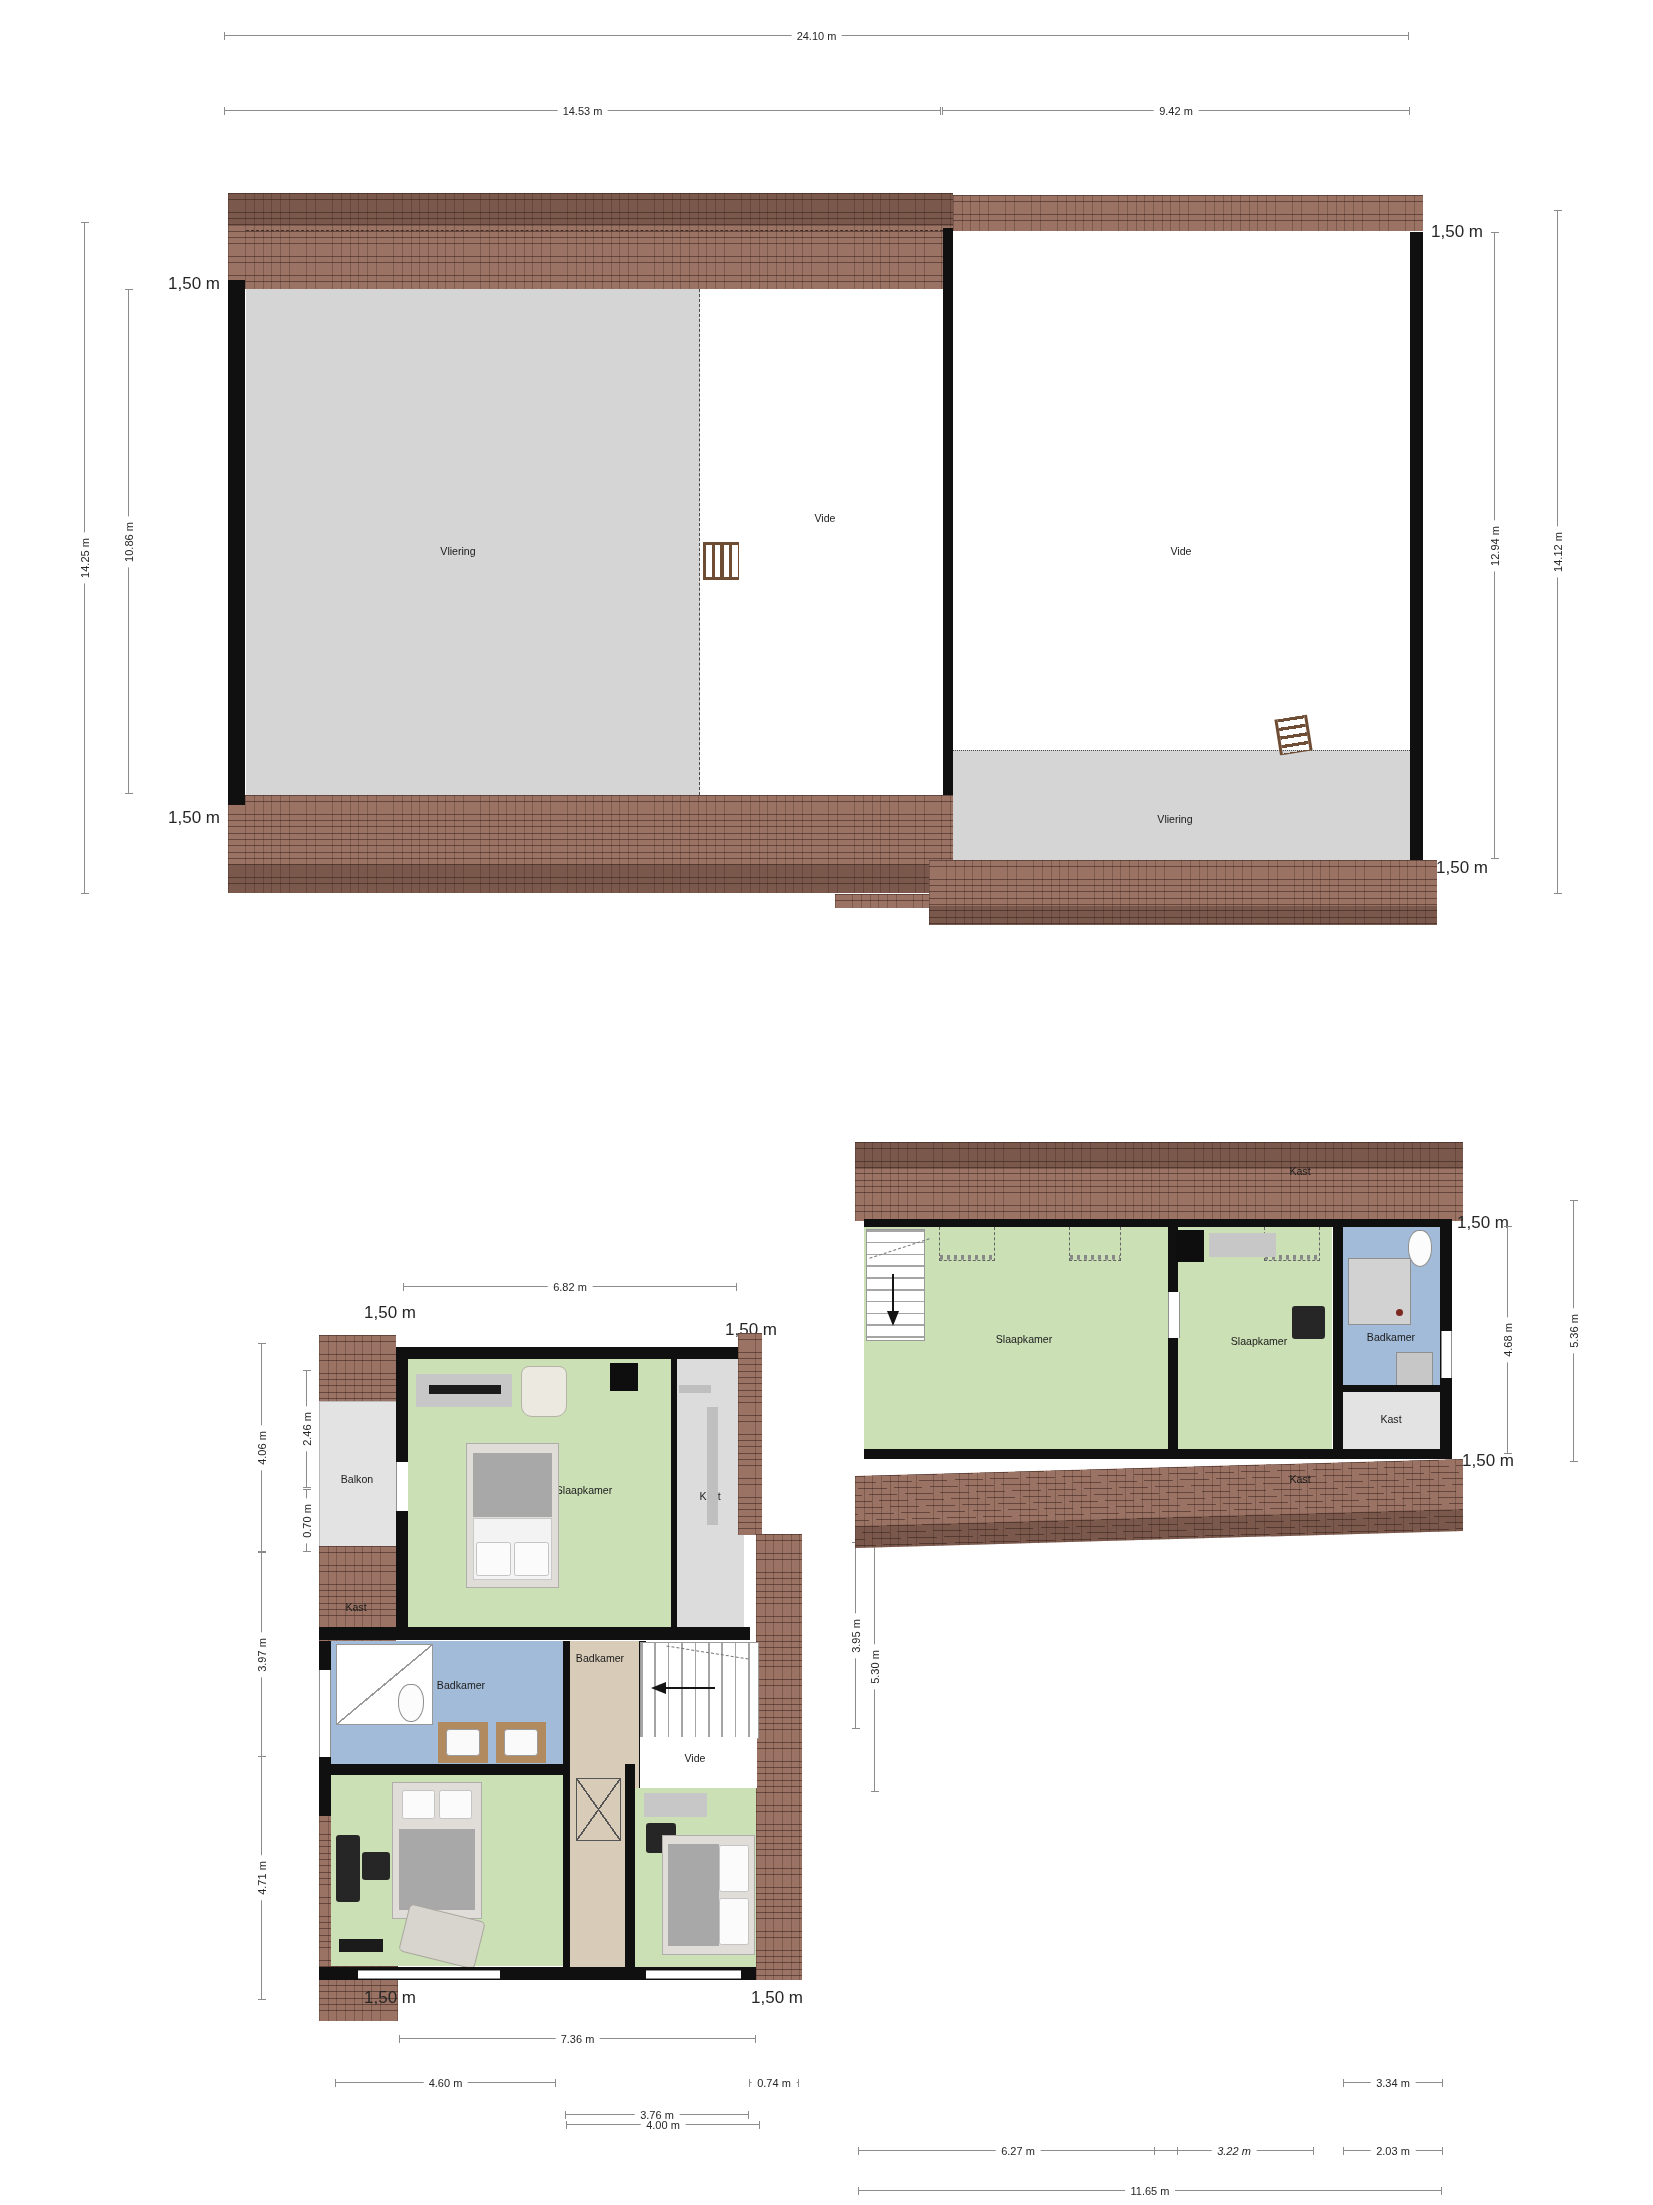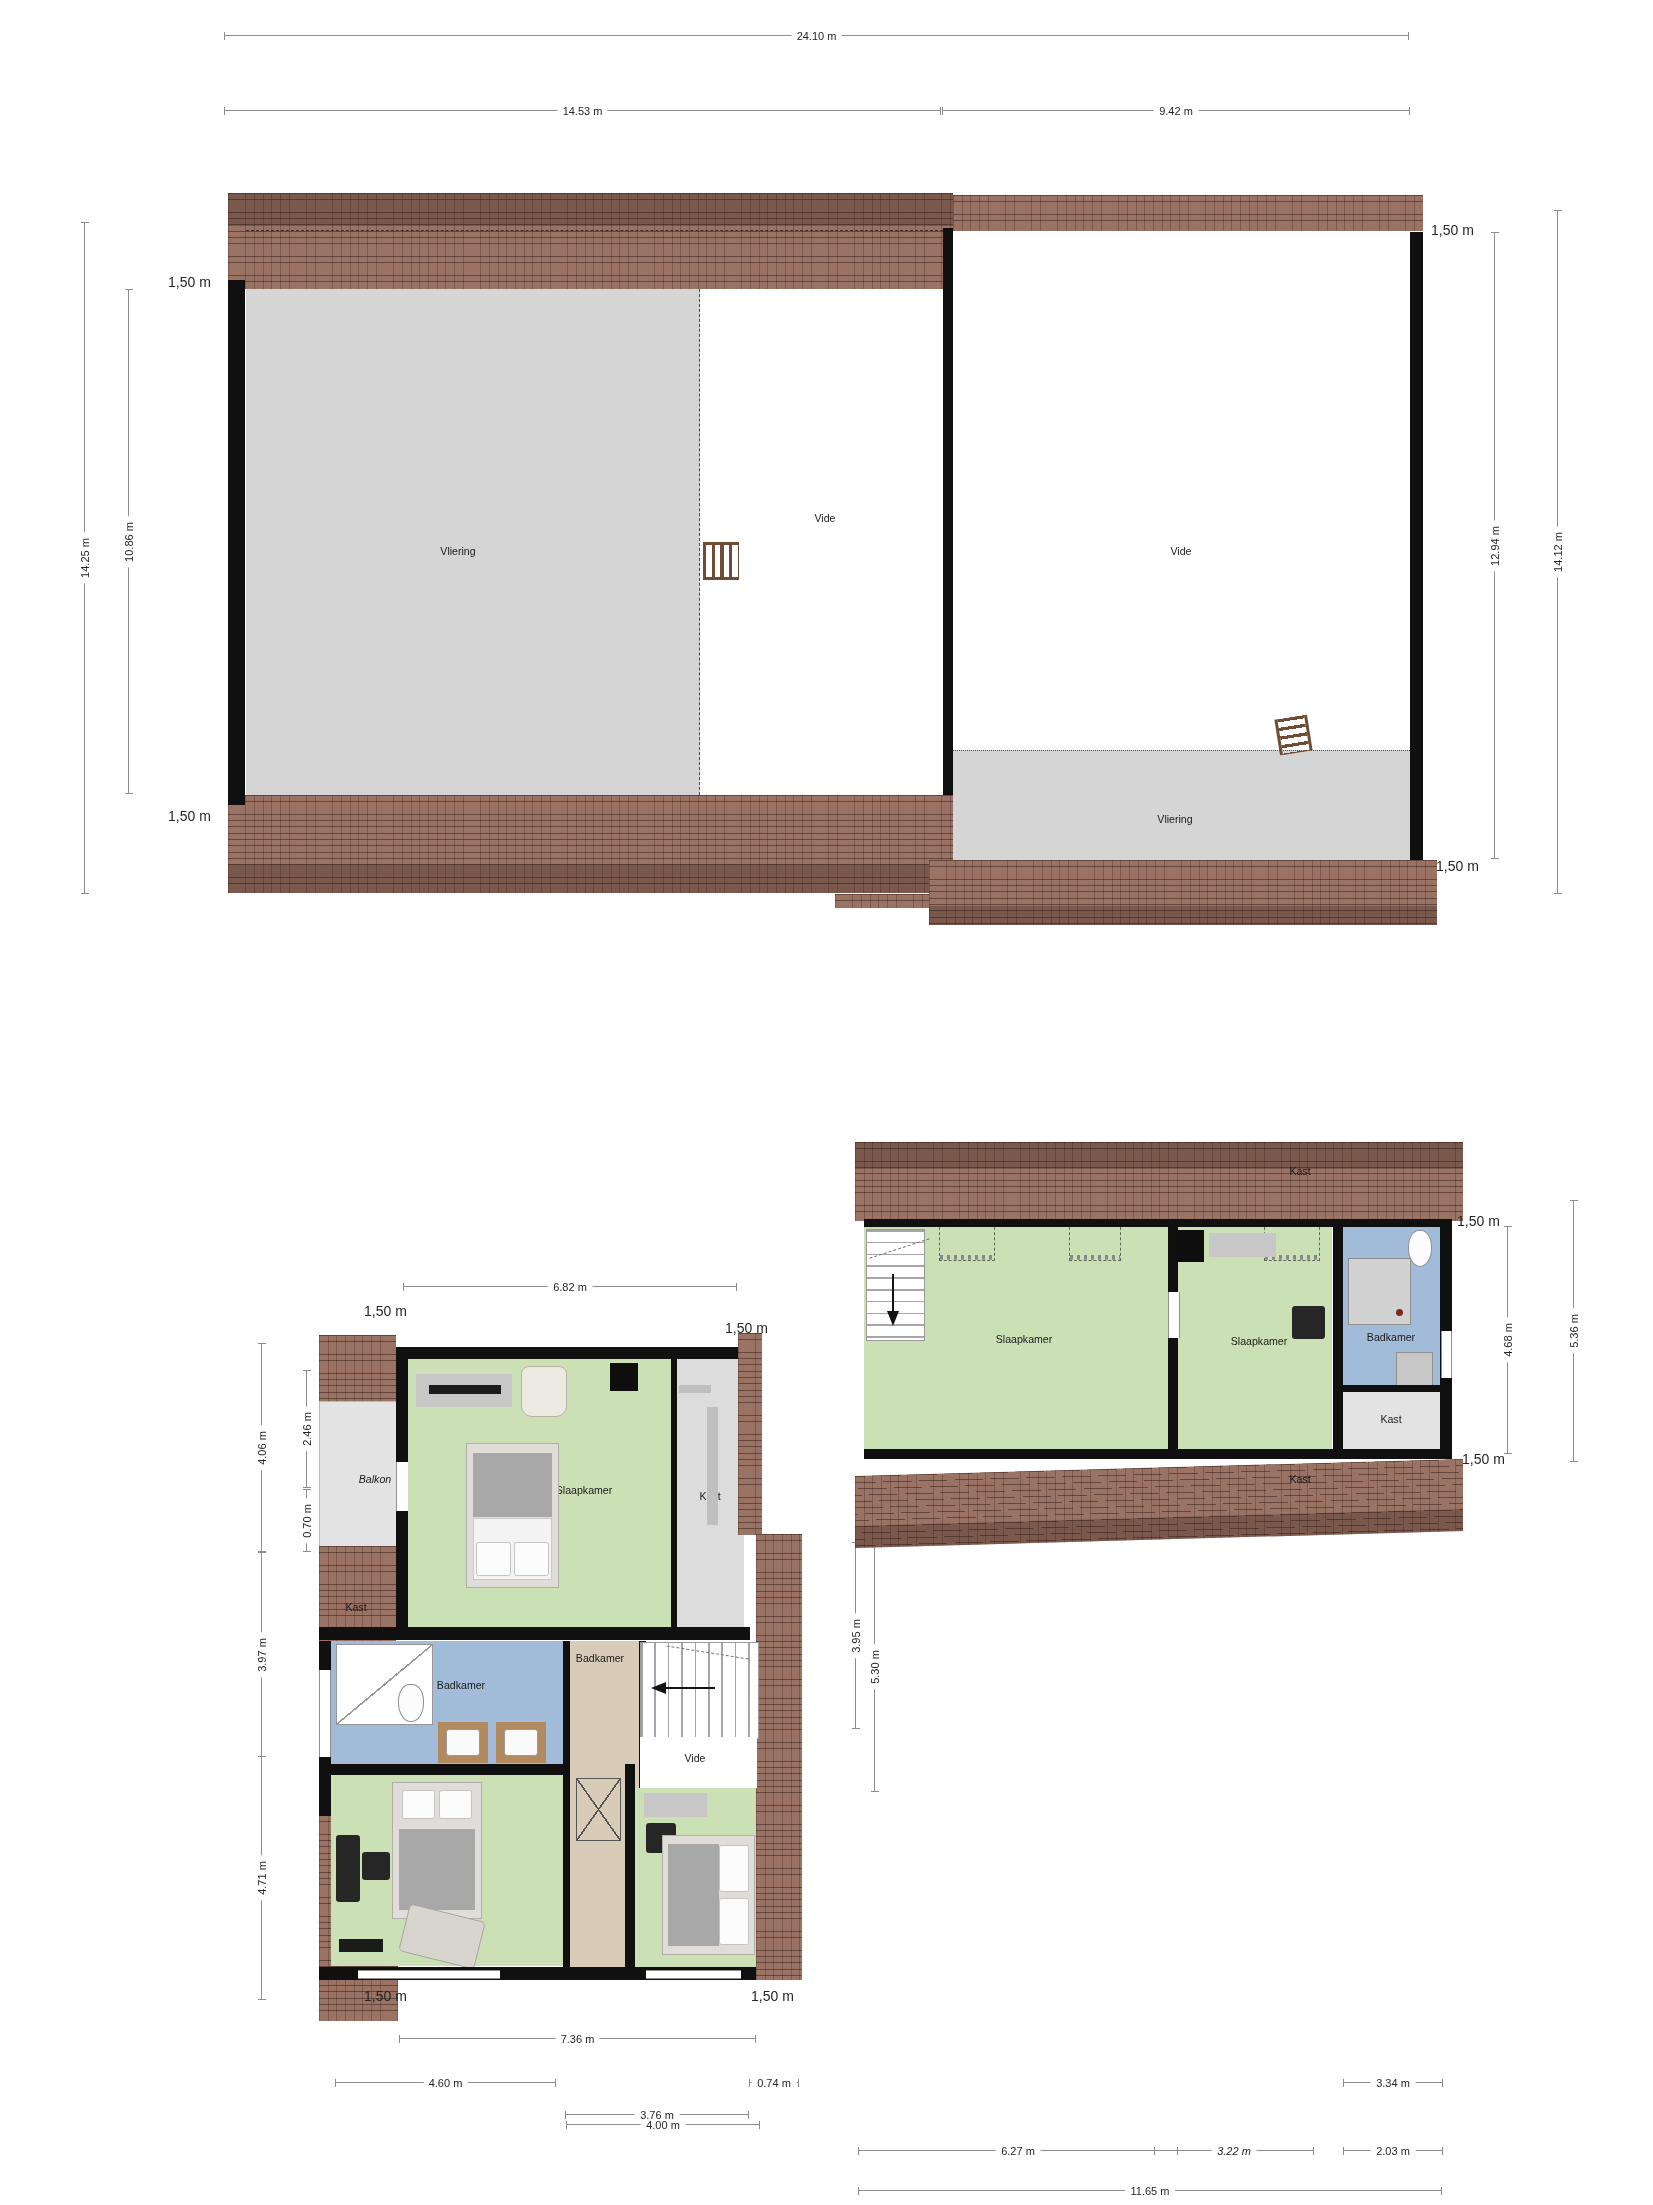--- a/index.html
+++ b/index.html
@@ -21,21 +21,21 @@
   
   .dimh{position:absolute;height:0;border-top:0.8px solid #8c8c8c;}
   .dimh .t0,.dimh .t1{position:absolute;top:-3.9px;width:0.8px;height:7.9px;background:#8c8c8c;}
   .dimh .t0{left:0}.dimh .t1{right:0}
   .dimv{position:absolute;width:0;border-left:0.8px solid #8c8c8c;}
   .dimv .t0,.dimv .t1{position:absolute;left:-3.9px;height:0.8px;width:7.9px;background:#8c8c8c;}
   .dimv .t0{top:0}.dimv .t1{bottom:0}
   .dlab{position:absolute;left:50%;top:0;transform:translate(-50%,-50%);background:#fff;
         padding:0 5.5px;font-size:11px;white-space:nowrap;color:#262626;}
   .dimv .dlab{left:0;top:50%;transform:translate(-50%,-50%) rotate(-90deg);}
-  .knee{position:absolute;font-size:14px;white-space:nowrap;color:#262626;text-align:center;}
+  .knee{position:absolute;font-size:17px;white-space:nowrap;color:#262626;text-align:center;}
   
   .ladder-h{position:absolute;border-top:3.9px solid #6f4d35;border-bottom:3.9px solid #6f4d35;
     background:repeating-linear-gradient(90deg,#6f4d35 0 3.2px,transparent 3.2px 8.7px);}
   .ladder-v{position:absolute;border-left:3.9px solid #6f4d35;border-right:3.9px solid #6f4d35;
     background:repeating-linear-gradient(180deg,#6f4d35 0 3.2px,transparent 3.2px 8.7px);}
   .stairs-h{position:absolute;background:#fff;border:0.8px solid #9a9a9a;
     background-image:repeating-linear-gradient(90deg,#a5a5a5 0 1.6px,transparent 1.6px 13.4px);}
   .stairs-v{position:absolute;background:#fff;border:0.8px solid #9a9a9a;
     background-image:repeating-linear-gradient(180deg,#a5a5a5 0 1.6px,transparent 1.6px 11.8px);}
   .arr-left{position:absolute;width:0;height:0;border-top:6.3px solid transparent;border-bottom:6.3px solid transparent;border-right:15.8px solid #141414;}
@@ -185,21 +185,21 @@
         <span class="dlab">3.95 m</span>
       </div>
     <div class="dimv" style="left:874px;top:1542px;height:250px;">
       <i class="t0"></i>
         <i class="t1"></i>
         <span class="dlab">5.30 m</span>
       </div>
 
     <div class="roof" style="left:319px;top:1335px;width:77px;height:66px;"></div>
     <div class="room" style="left:319px;top:1401px;width:77px;height:145px;background:#e3e3e3;border:1.6px solid #b9b9b9;"></div>
-    <span class="room-label" style="left:375px;top:1479px;font-style:italic;">Balkon</span>
+    <span class="room-label" style="left:357px;top:1479px;">Balkon</span>
     <div class="roof" style="left:319px;top:1546px;width:77px;height:95px;"></div>
     <span class="room-label on-roof" style="left:356px;top:1607px;">Kast</span>
     <div class="roof" style="left:319px;top:1815px;width:79px;height:206px;"></div>
 
     <div class="wall" style="left:396px;top:1347px;width:354px;height:12.6px;"></div>
     <div class="wall" style="left:396px;top:1347px;width:11.8px;height:293px;"></div>
     <div class="window" style="left:396px;top:1462px;width:11.8px;height:49px;border-top:none;border-bottom:none;border-left:0.8px solid #909090;border-right:0.8px solid #909090;"></div>
 
     <div class="room" style="left:408px;top:1359px;width:263px;height:268px;background:#cbe0b5;"></div>
     <span class="room-label" style="left:584px;top:1490px;">Slaapkamer</span>

